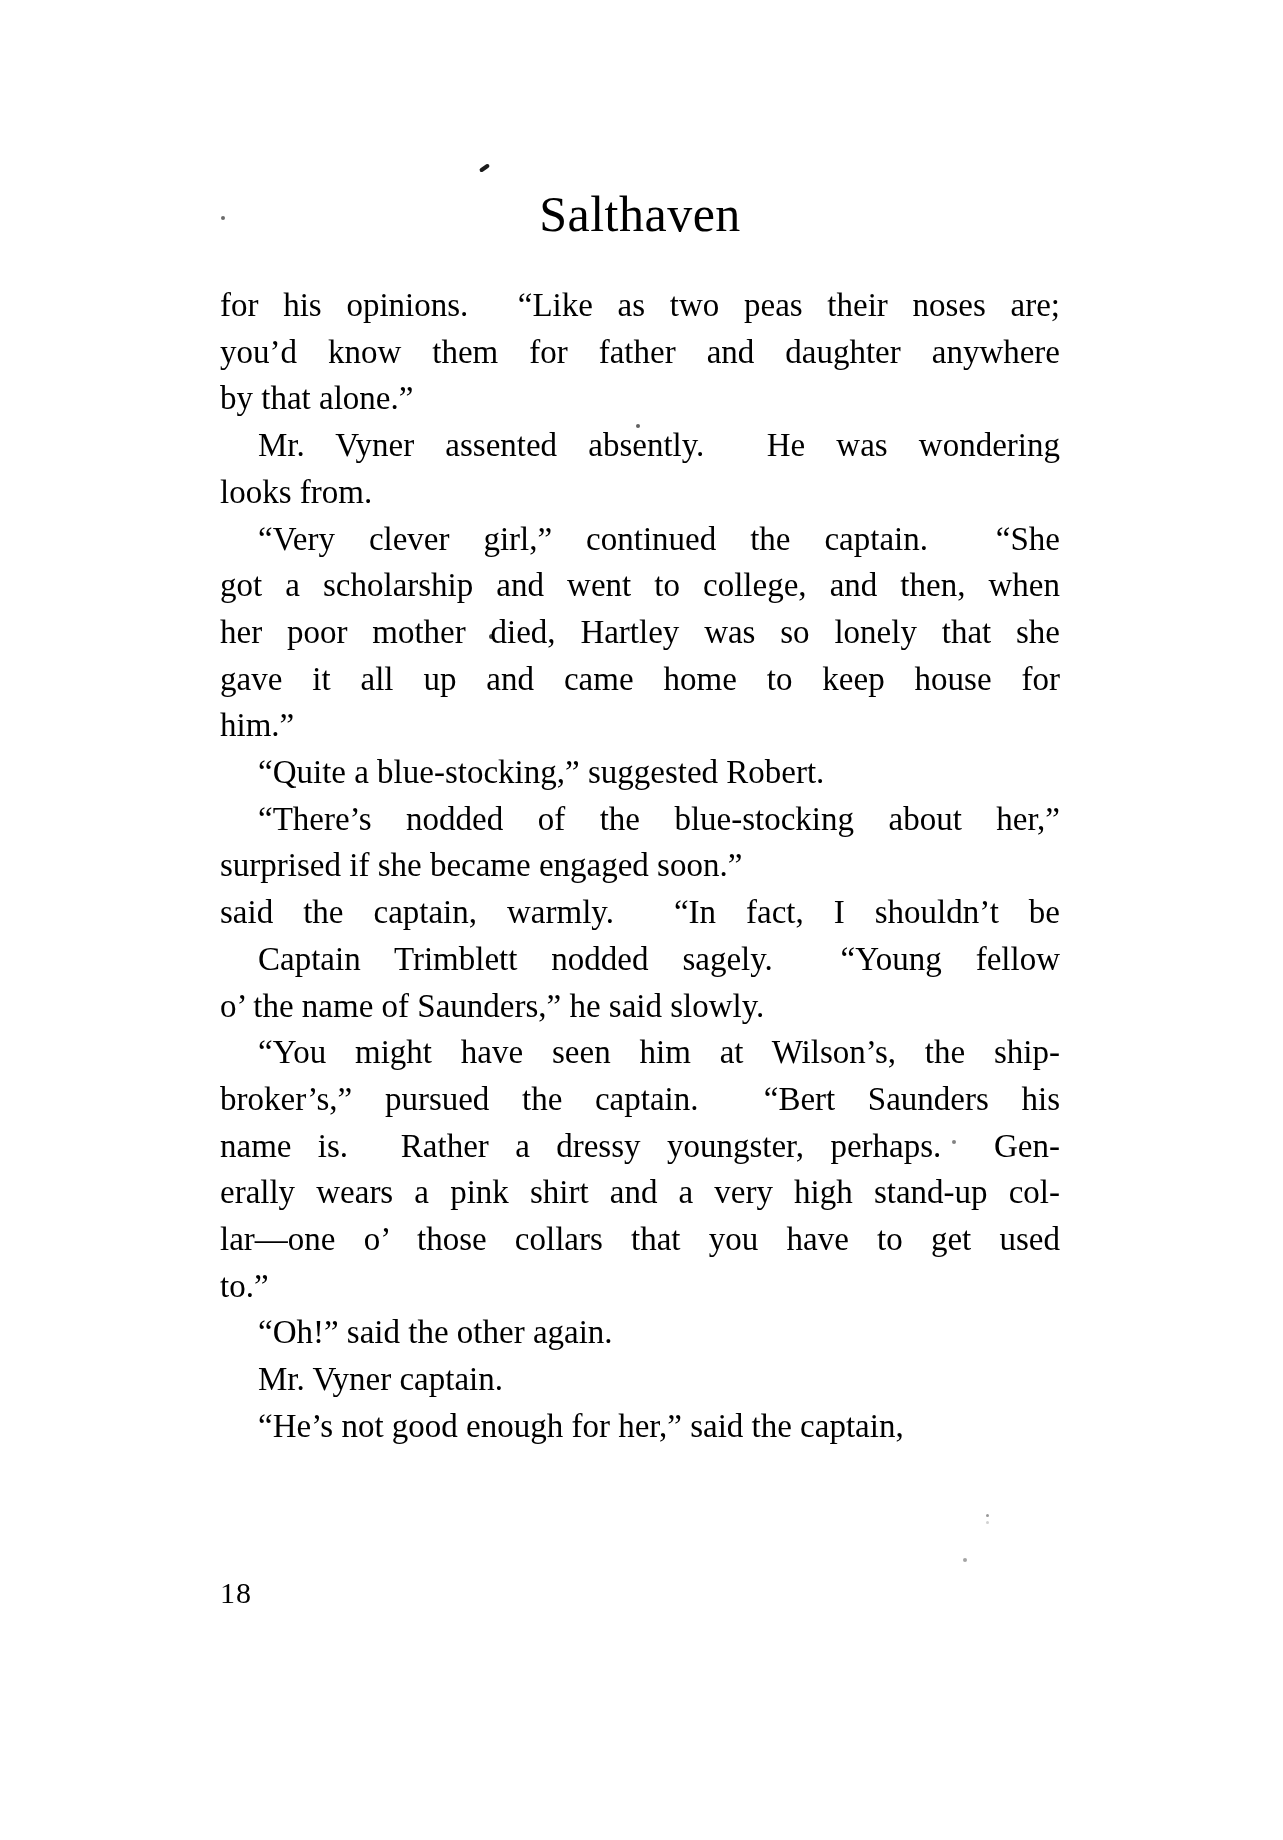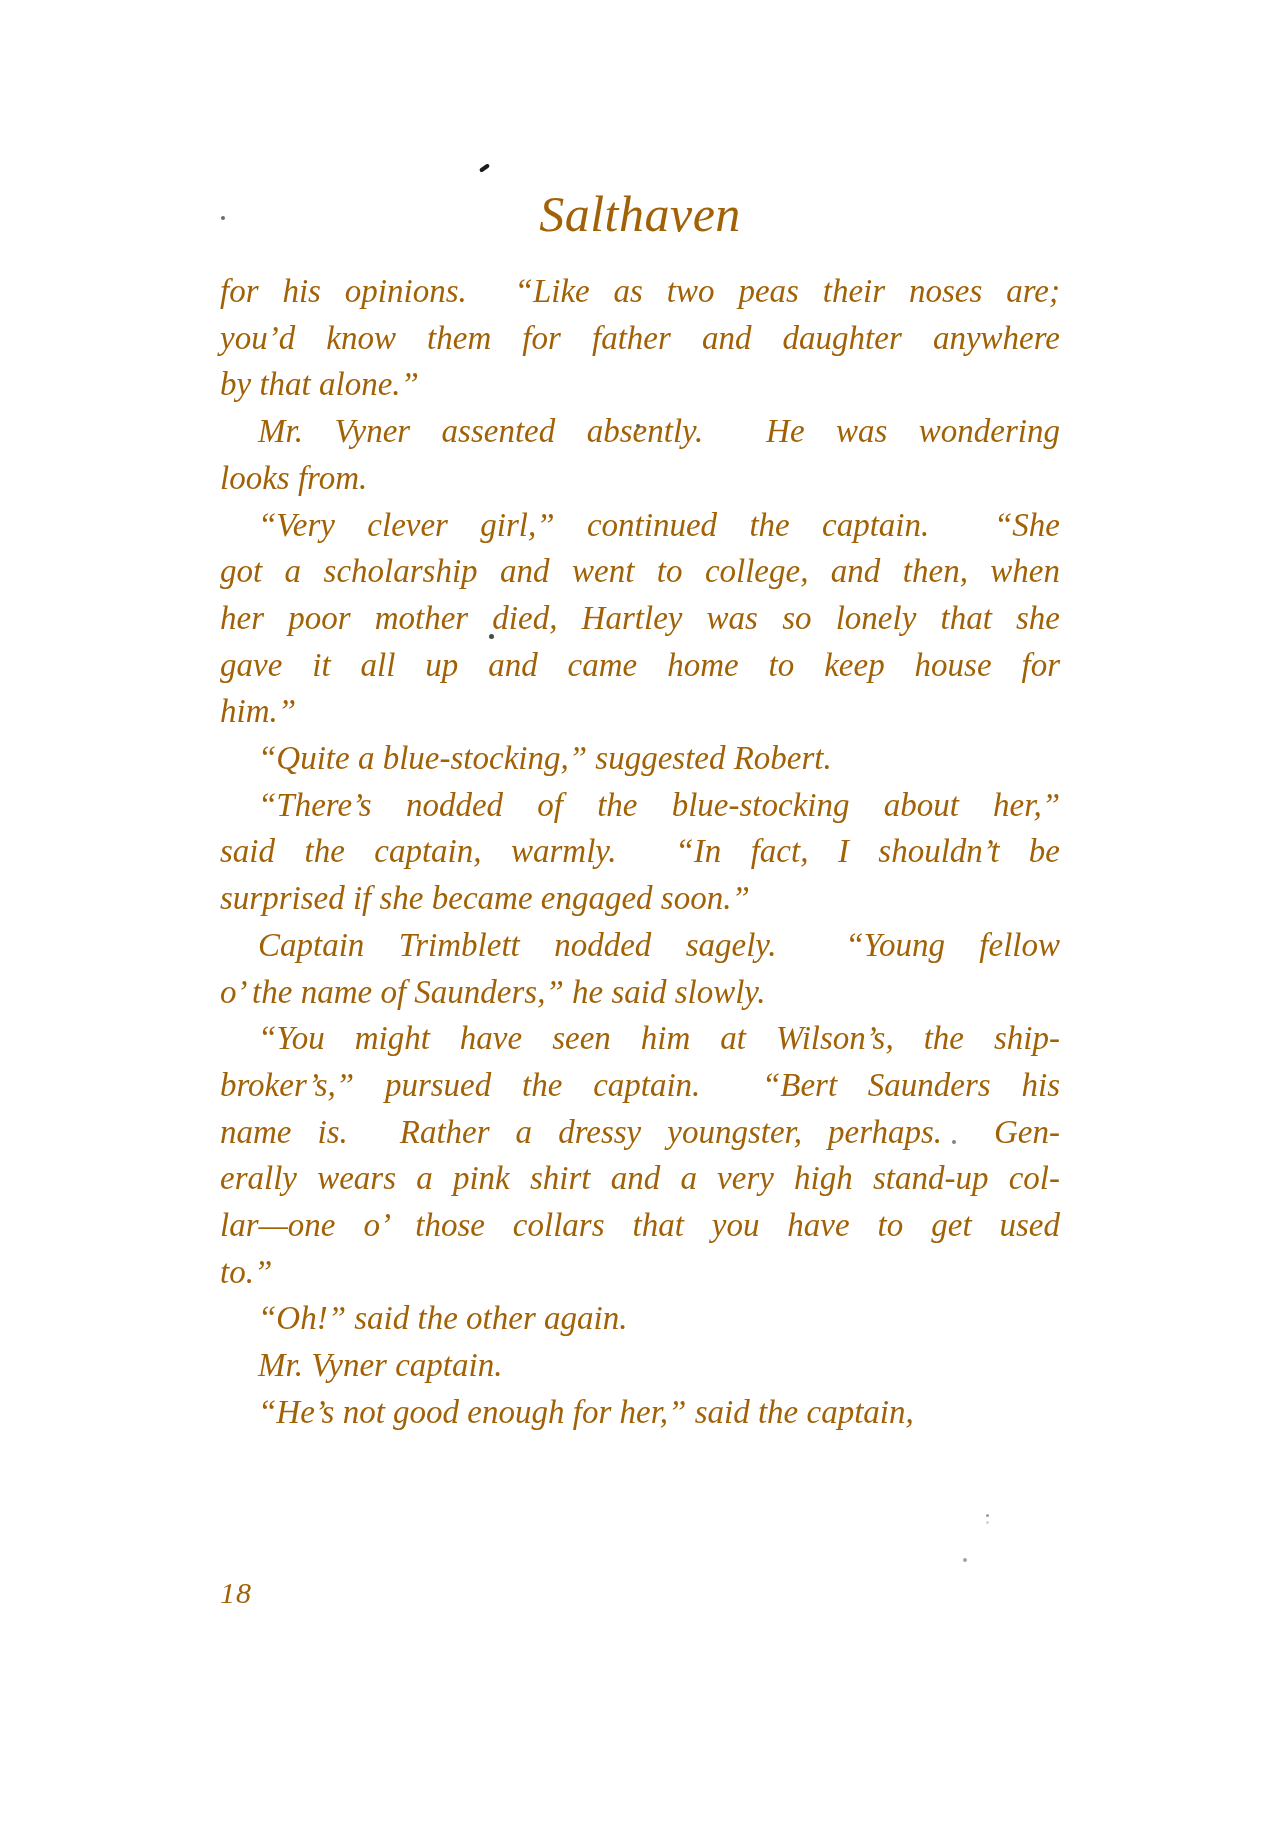--- a/index.html
+++ b/index.html
@@ -7,39 +7,38 @@
     padding: 0;
     background: #ffffff;
   }
   .page {
     position: relative;
     width: 1283px;
     height: 1840px;
     background: #ffffff;
     overflow: hidden;
     font-family: "Liberation Serif", "DejaVu Serif", serif;
-    color: #a16207;
-    font-style: italic;
+    color: #000000;
   }
   .title {
     position: absolute;
     left: 220px;
     top: 189px;
     width: 840px;
     margin: 0;
     font-size: 50px;
     font-weight: 400;
     line-height: 50px;
     text-align: center;
     letter-spacing: 0.5px;
   }
   .body-text {
     position: absolute;
     left: 220px;
-    top: 268px;
+    top: 282px;
     width: 840px;
     font-size: 33px;
     line-height: 46.7px;
   }
   .paragraph {
     margin: 0;
     padding: 0;
   }
   .line {
     text-align: justify;
@@ -105,22 +104,22 @@
         <div class="line">got a scholarship and went to college, and then, when</div>
         <div class="line">her poor mother died, Hartley was so lonely that she</div>
         <div class="line">gave it all up and came home to keep house for</div>
         <div class="line last">him.”</div>
       </div>
       <div class="paragraph">
         <div class="line first last">“Quite a blue-stocking,” suggested Robert.</div>
       </div>
       <div class="paragraph">
         <div class="line first">“There’s nodded of the blue-stocking about her,”</div>
+        <div class="line last">surprised if she became engaged soon.”</div>
         <div class="line">said the captain, warmly.&nbsp; “In fact, I shouldn’t be</div>
-        <div class="line last">surprised if she became engaged soon.”</div>
       </div>
       <div class="paragraph">
         <div class="line first">Captain Trimblett nodded sagely.&nbsp; “Young fellow</div>
         <div class="line last">o’ the name of Saunders,” he said slowly.</div>
       </div>
       <div class="paragraph">
         <div class="line first">“You might have seen him at Wilson’s, the ship-</div>
         <div class="line">broker’s,” pursued the captain.&nbsp; “Bert Saunders his</div>
         <div class="line">name is.&nbsp; Rather a dressy youngster, perhaps.&nbsp; Gen-</div>
         <div class="line">erally wears a pink shirt and a very high stand-up col-</div>

